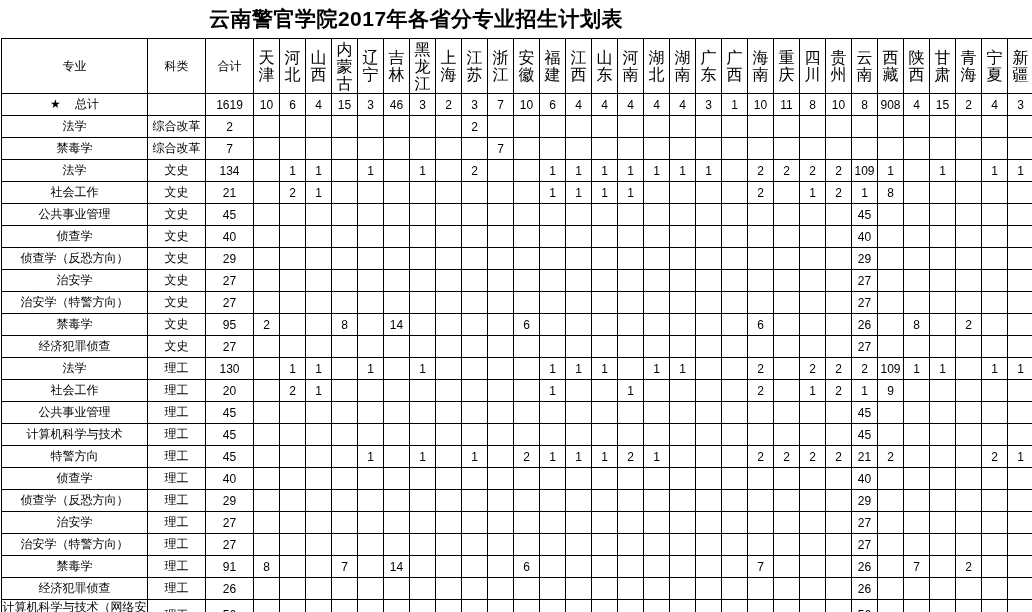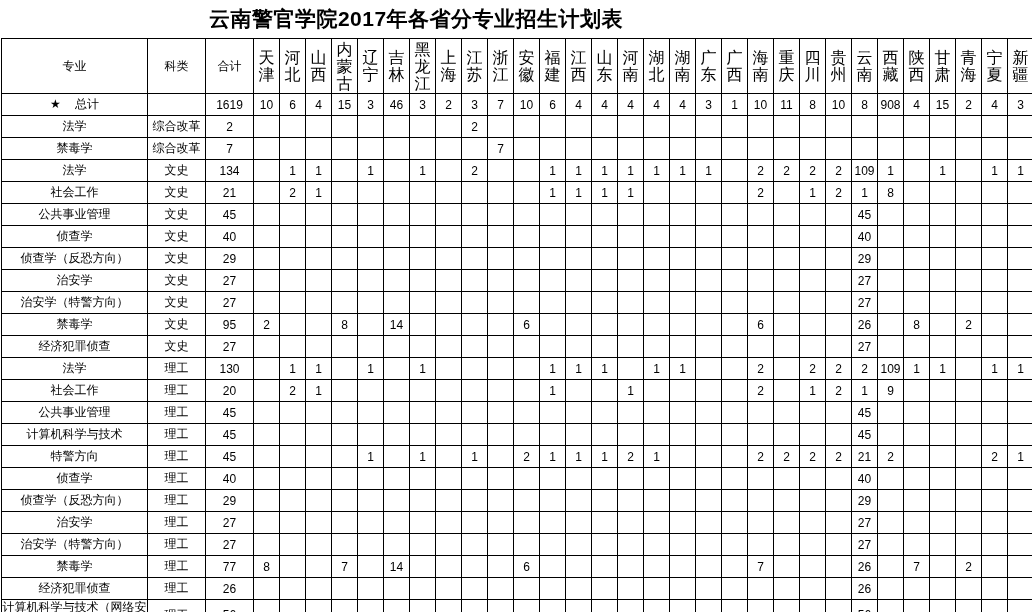--- a/index.html
+++ b/index.html
@@ -903,21 +903,21 @@
           <td class="num"></td>
           <td class="num"></td>
           <td class="num"></td>
           <td class="num"></td>
           <td class="num"></td>
           <td class="num"></td>
         </tr>
         <tr>
           <td class="major">禁毒学</td>
           <td class="kelei">理工</td>
-          <td class="num">77</td>
+          <td class="num">91</td>
           <td class="num">8</td>
           <td class="num"></td>
           <td class="num"></td>
           <td class="num">7</td>
           <td class="num"></td>
           <td class="num">14</td>
           <td class="num"></td>
           <td class="num"></td>
           <td class="num"></td>
           <td class="num"></td>

